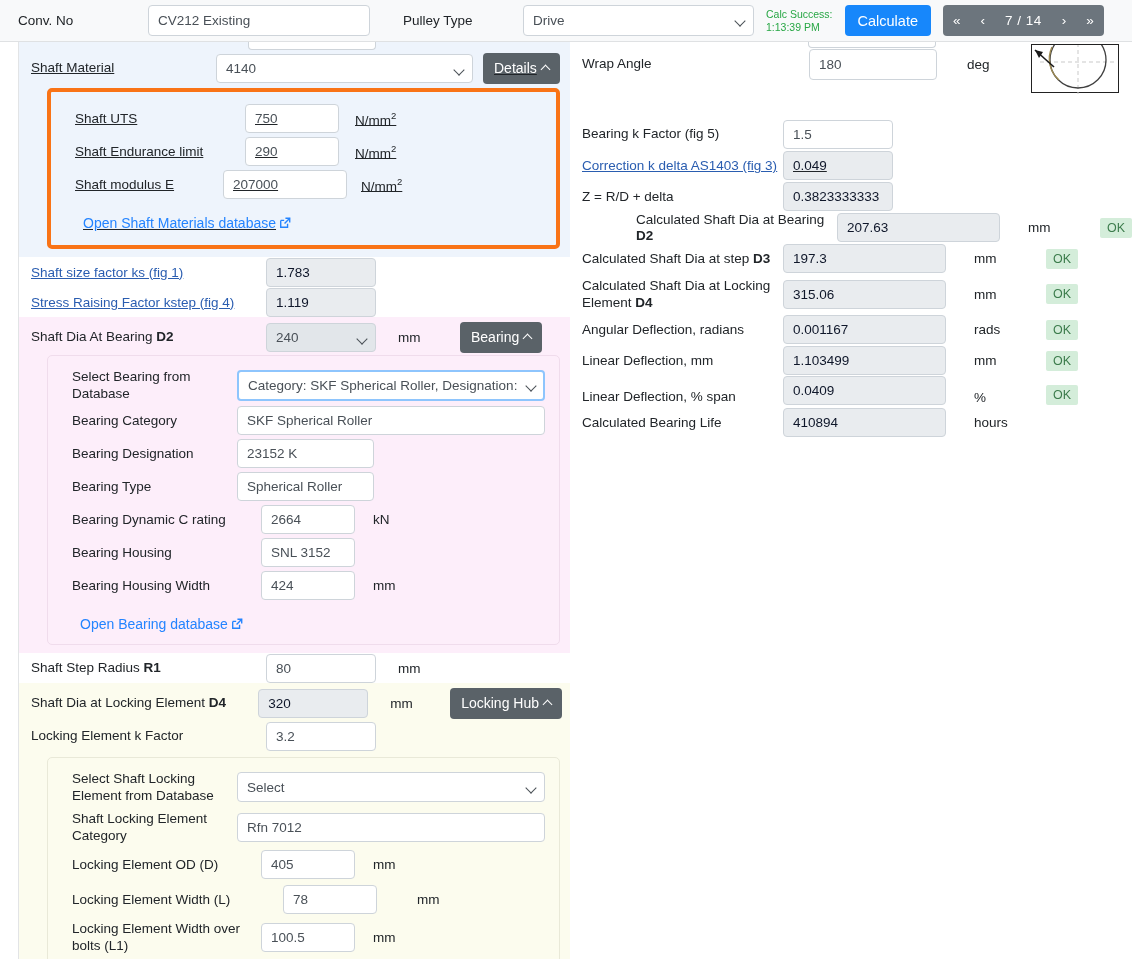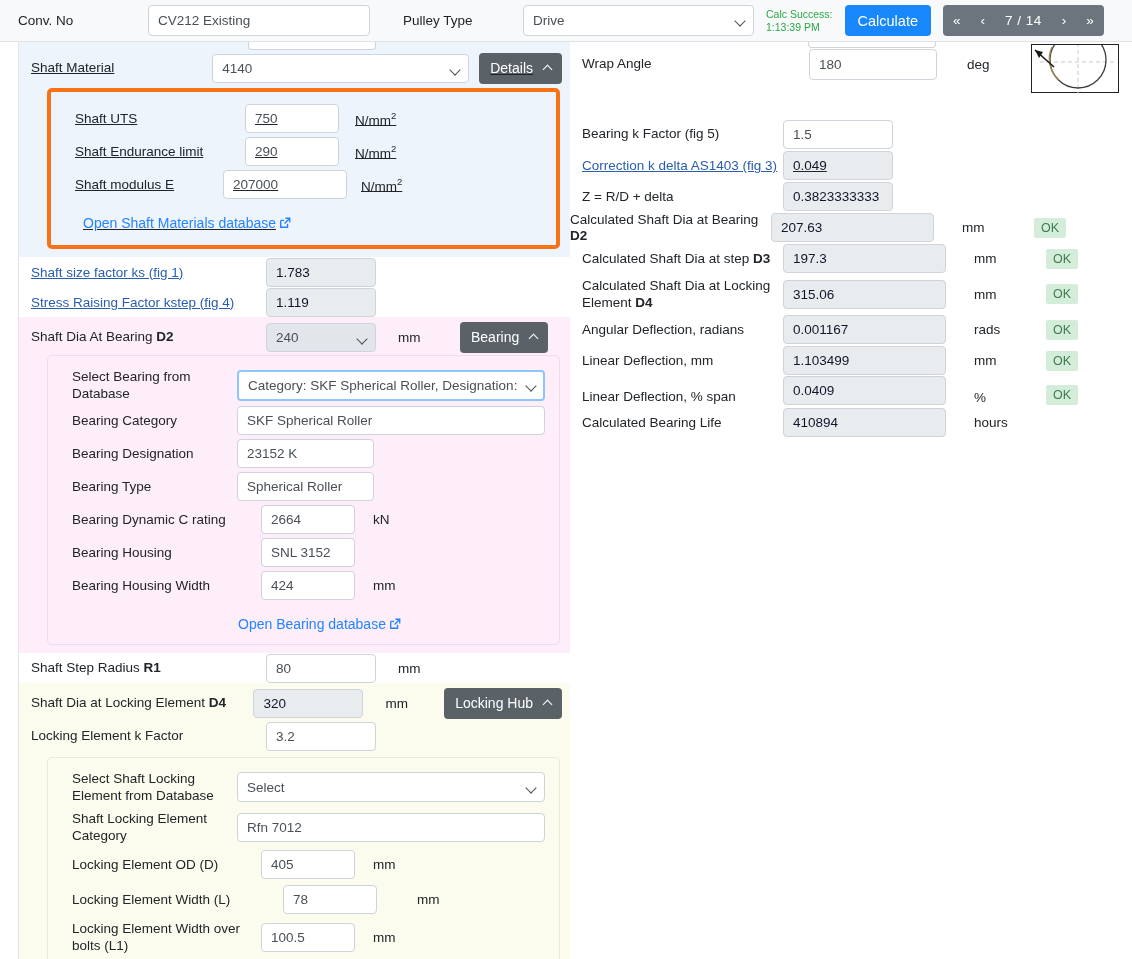--- a/index.html
+++ b/index.html
@@ -100,21 +100,21 @@
     color: #2484ff; font-size: 14px; text-decoration: none; cursor: pointer;
   }
   .link-ul {
     color: #2a5db0; font-size: 13.5px; text-decoration: underline; cursor: pointer;
   }
   .extlink { display: inline-block; margin-left: 3px; vertical-align: -1px; }
 
   .btn-dark {
     background: #5a6268; color: #fff; border: none; border-radius: 4px;
     height: 31px; padding: 0 11px; font-size: 14px; cursor: pointer;
-    display: inline-flex; align-items: center; gap: 11px;
+    display: inline-flex; align-items: center; gap: 5px;
     font-family: "Liberation Sans", sans-serif; white-space: nowrap;
   }
   .caretup {
     display: inline-block; width: 7px; height: 7px;
     border-left: 1.8px solid #fff; border-top: 1.8px solid #fff;
     transform: rotate(45deg); margin-bottom: -2px;
   }
   .okbadge {
     background: #d4edda; color: #3c7c4c; font-size: 12.5px;
     padding: 2px 7px; border-radius: 2px; line-height: 16px;
@@ -257,21 +257,21 @@
           </div>
           <div class="row" style="padding:2px 0 2px 24px;">
             <span class="lbl" style="width:189px">Bearing Housing</span>
             <input class="fld" style="width: 94px;" value="SNL 3152">
           </div>
           <div class="row" style="padding:2px 0 2px 24px;">
             <span class="lbl" style="width:189px">Bearing Housing Width</span>
             <input class="fld" style="width: 94px;" value="424">
             <span class="unit" style="margin-left:18px">mm</span>
           </div>
-          <div style="padding:14px 0 0 32px;text-align:center;">
+          <div style="padding:14px 0 0 32px;">
             <a class="link"><span>Open Bearing database</span><svg class="extlink" width="12" height="12" viewBox="0 0 14 14">
                   <path d="M2 4h4M2 4v8h8V8" stroke="#2484ff" stroke-width="1.6" fill="none"></path>
                   <path d="M7.5 1.5H12.5V6.5" stroke="#2484ff" stroke-width="1.6" fill="none"></path>
                   <path d="M12.5 1.5L6.5 7.5" stroke="#2484ff" stroke-width="1.6" fill="none"></path>
                 </svg></a>
           </div>
         </div>
         <div style="height:8px"></div>
       </div>
 
@@ -357,21 +357,21 @@
         <div class="row" style="padding:2px 0 2px 12px; height:31px;text-decoration:underline;">
           <a class="link-ul" style="width:201px">Correction k delta AS1403 (fig 3)</a>
           <input class="fld ro" style="width: 110px;" readonly="" value="0.049">
         </div>
 
         <div class="row" style="padding:2px 0 2px 12px; height:31px;">
           <span class="lbl" style="width:201px">Z = R/D + delta</span>
           <input class="fld ro" style="width: 110px;" readonly="" value="0.3823333333">
         </div>
 
-        <div class="row" style="padding:2px 0 2px 0; height:31px;">
+        <div class="row" style="padding:2px 0 2px 0; height:31px;justify-content:flex-end;">
           <span class="lbl" style="width:201px"><span>Calculated Shaft Dia at Bearing </span><b class="bold">D2</b></span>
           <input class="fld ro" style="width: 163px;" readonly="" value="207.63">
           <span class="unit" style="margin-left:28px; width:72px">mm</span>
           <span class="okbadge">OK</span>
         </div>
 
         <div class="row" style="padding:2px 0 2px 12px; height:31px;">
           <span class="lbl" style="width:201px"><span>Calculated Shaft Dia at step </span><b class="bold">D3</b></span>
           <input class="fld ro" style="width: 163px;" readonly="" value="197.3">
           <span class="unit" style="margin-left:28px; width:72px">mm</span>

